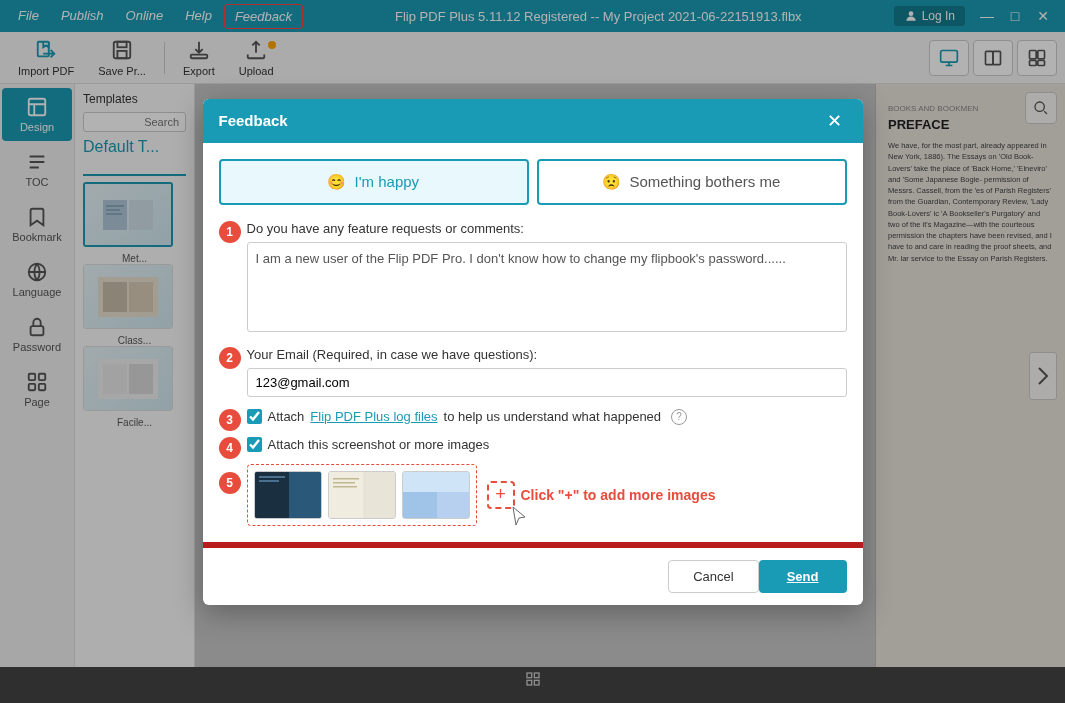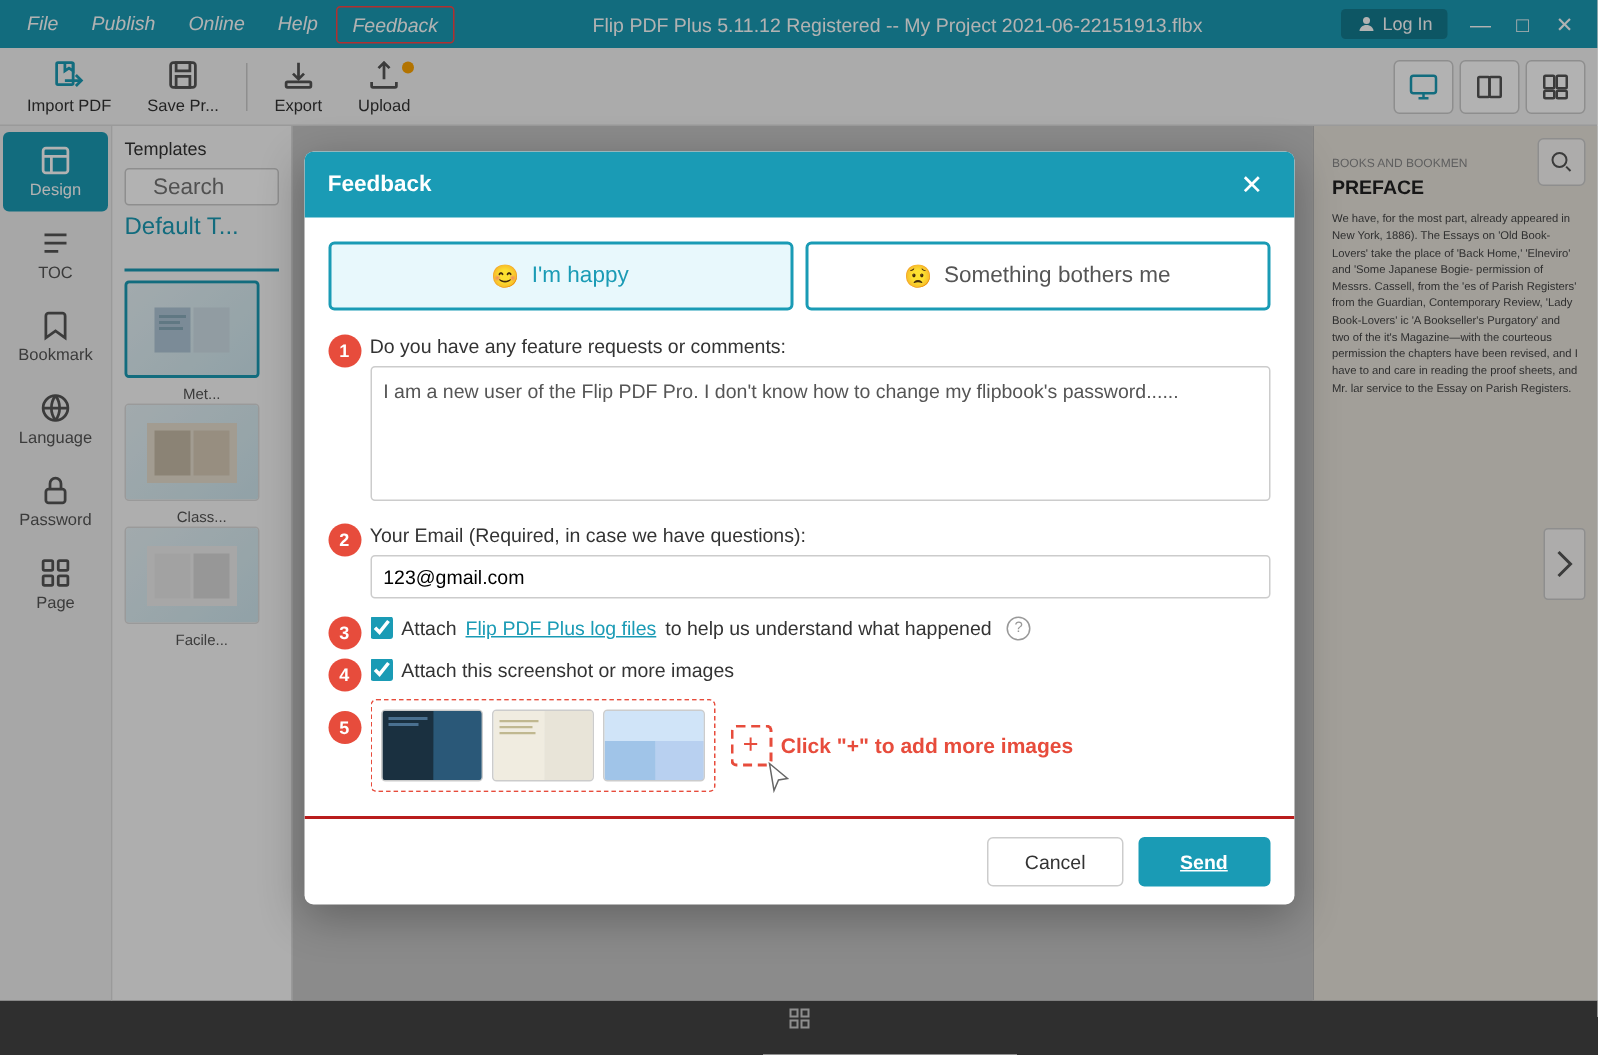--- a/index.html
+++ b/index.html
@@ -27,21 +27,21 @@
 
     
     .sidebar { width: 75px; background: #f0f0f0; border-right: 1px solid #ddd; display: flex; flex-direction: column; align-items: center; padding: 4px 0; gap: 2px; }
     .sidebar-item { width: 70px; display: flex; flex-direction: column; align-items: center; padding: 8px 4px; cursor: pointer; border-radius: 4px; color: #555; font-size: 11px; gap: 3px; }
     .sidebar-item.active { background: #1a9bb5; color: white; border-radius: 4px; }
     .sidebar-item svg { width: 22px; height: 22px; }
 
     
     .content-panel { width: 120px; background: #fafafa; border-right: 1px solid #ddd; padding: 8px; overflow: hidden; }
     .content-panel-title { font-size: 12px; color: #333; margin-bottom: 6px; }
-    .search-box { width: 100%; padding: 3px 18px; border: 1px solid #ccc; border-radius: 3px; font-size: 15px; margin-bottom: 6px; }
+    .search-box { width: 100%; padding: 3px 6px; border: 1px solid #ccc; border-radius: 3px; font-size: 11px; margin-bottom: 6px; text-align: right; }
     .template-label { font-size: 16px; color: #1a9bb5; border-bottom: 2px solid #1a9bb5; padding-bottom: 18px; margin-bottom: 6px; }
     .template-item { width: 90px; height: 65px; border: 1px solid #ddd; margin-bottom: 6px; background: white; border-radius: 3px; overflow: hidden; cursor: pointer; }
     .template-item.selected { border: 2px solid #1a9bb5; }
     .template-thumb { width: 100%; height: 100%; background: linear-gradient(135deg, #e8f4f8 0%, #d0e8f0 100%); display: flex; align-items: center; justify-content: center; }
     .template-name { font-size: 10px; color: #555; text-align: center; margin-top: 2px; }
 
     
     .preview { flex: 1; background: #d0d0d0; position: relative; overflow: hidden; }
     .preview-nav-left { position: absolute; left: 8px; top: 50%; transform: translateY(-50%); width: 28px; height: 48px; background: rgba(255,255,255,0.7); border: 1px solid #ccc; display: flex; align-items: center; justify-content: center; cursor: pointer; border-radius: 3px; }
     .preview-nav-right { position: absolute; right: 8px; top: 50%; transform: translateY(-50%); width: 28px; height: 48px; background: rgba(255,255,255,0.7); border: 1px solid #ccc; display: flex; align-items: center; justify-content: center; cursor: pointer; border-radius: 3px; }
@@ -80,21 +80,21 @@
     .checkbox-row input[type="checkbox"] { width: 15px; height: 15px; accent-color: #1a9bb5; }
     .link-text { color: #1a9bb5; text-decoration: underline; cursor: pointer; }
     .screenshot-container { border: 1px dashed #e74c3c; border-radius: 4px; padding: 6px; display: flex; gap: 6px; }
     .screenshot-thumb { width: 68px; height: 48px; border: 1px solid #ccc; border-radius: 3px; background: #e0e8f0; overflow: hidden; cursor: pointer; }
     .screenshot-thumb-1 { background: linear-gradient(135deg, #1a3a4a 40%, #2a6a8a 100%); }
     .screenshot-thumb-2 { background: linear-gradient(135deg, #f5f5f0 0%, #e8e8e0 100%); }
     .screenshot-thumb-3 { background: linear-gradient(135deg, #d0e8f8 0%, #b0c8e8 100%); }
     .add-more-plus { width: 28px; height: 28px; border: 2px dashed #e74c3c; border-radius: 4px; display: flex; align-items: center; justify-content: center; font-size: 18px; cursor: pointer; color: #e74c3c; }
 
     
-    .modal-footer { padding: 12px 16px; display: flex; justify-content: flex-end; gap: 10px; border-top: 2px solid #b91c1c; }
+    .modal-footer { padding: 12px 16px; display: flex; justify-content: flex-end; border-top: 6px solid #b91c1c; }
     .btn-cancel { padding: 8px 24px; border: 1px solid #ccc; background: white; border-radius: 4px; cursor: pointer; font-size: 13px; color: #333; }
     .btn-send { padding: 8px 28px; border: none; background: #1a9bb5; color: white; border-radius: 4px; cursor: pointer; font-size: 13px; font-weight: bold; text-decoration: underline; }
 
     
     .question-icon { display: inline-flex; align-items: center; justify-content: center; width: 16px; height: 16px; border-radius: 50%; border: 1px solid #999; color: #999; font-size: 10px; cursor: pointer; margin-left: 4px; }
   </style>
 </head>
 <body>
 
 <div class="titlebar">

